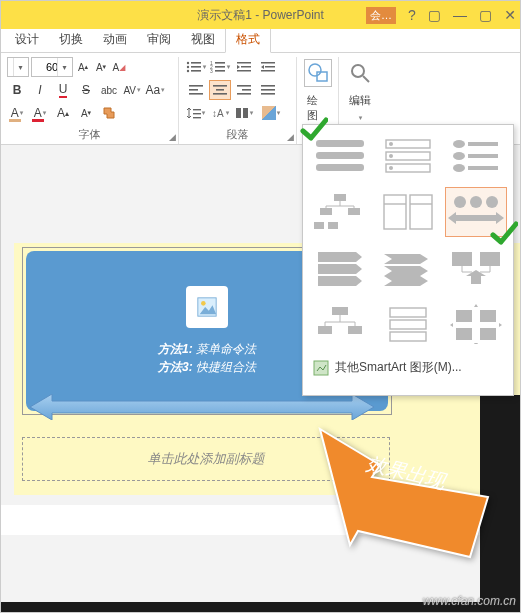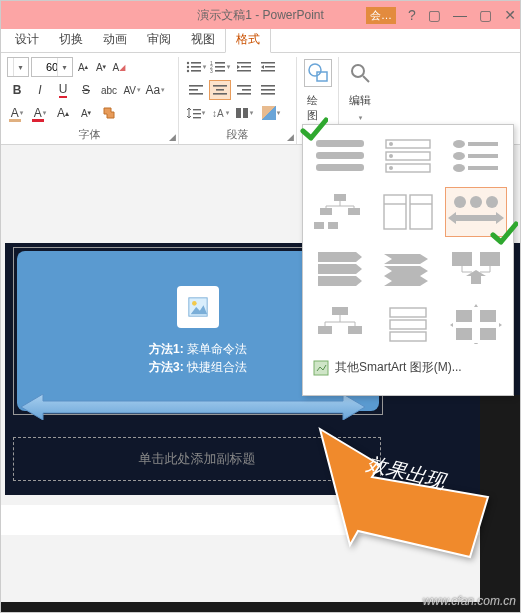--- a/index.html
+++ b/index.html
@@ -1,18 +1,18 @@
 <!DOCTYPE html>
 <html><head>
 <meta charset="utf-8">
 <style>
   * { box-sizing: border-box; margin: 0; padding: 0; }
   body { font-family: "Microsoft YaHei", sans-serif; font-size: 12px; background: #fff; width: 521px; height: 613px; position: relative; overflow: hidden; border: 1px solid #ccc; }
   
-  .titlebar { height: 28px; background: #fca5a5; display: flex; align-items: center; padding: 0 4px; color: #666; font-size: 12px; position: relative; justify-content: flex-end; }
+  .titlebar { height: 28px; background: #fde047; display: flex; align-items: center; padding: 0 4px; color: #666; font-size: 12px; position: relative; justify-content: flex-end; }
   .titlebar .dots { width: 50px; }
   .titlebar .title { position: absolute; left: 50%; transform: translateX(-50%); }
   .titlebar .controls { margin-left: auto; display: flex; gap: 12px; font-size: 14px; color: #666; align-items: center; }
   .titlebar .orange-box { background: #e38b3e; color: #fff; padding: 1px 4px; font-size: 11px; }
   
   .tabs { height: 24px; background: #fff; display: flex; align-items: flex-end; padding-left: 4px; font-size: 12px; border-bottom: 1px solid #d4d4d4; }
   .tab { padding: 4px 10px; color: #444; cursor: pointer; margin-top: 23px; }
   .tab.active { background: #fff; border: 1px solid #d4d4d4; border-bottom: 1px solid #fff; margin-bottom: -1px; color: #ca5100; }
   
   .ribbon { background: #fff; border-bottom: 1px solid #d4d4d4; height: 92px; display: flex; padding: 4px 0 0 0; }
@@ -35,21 +35,21 @@
   .pbtn svg { display: block; }
   .dd { font-size: 7px; color: #888; margin-left: 1px; }
   .shading-btn { width: 28px; height: 20px; display: flex; align-items: center; justify-content: center; background: transparent; }
   .shading-btn .swatch { width: 14px; height: 14px; background: linear-gradient(135deg, #e8bb8f 0 50%, #6aa5d8 50% 100%); }
   
   .bigbtn-group { display: flex; flex-direction: column; align-items: center; justify-content: flex-start; gap: 6px; padding: 2px 4px; }
   .bigbtn-icon { width: 28px; height: 28px; border: 1px solid #c0c0c0; display: flex; align-items: center; justify-content: center; font-size: 14px; }
   .bigbtn-label { font-size: 11px; color: #444; }
   
   .canvas-area { background: #f3f3f3; flex: 1; height: 469px; position: relative; }
-  .slide-strip { position: absolute; top: 98px; left: 4px; right: 0; background: #0f172a; height: 252px; padding: 10px 8px; }
+  .slide-strip { position: absolute; top: 98px; left: 13px; right: 0; background: #fef9c3; height: 252px; padding: 10px 8px; font-style: italic; }
   .slide-strip2 { position: absolute; top: 360px; left: 0; right: 0; height: 30px; background: #fff; }
   
   .smartart { position: absolute; top: 8px; left: 12px; right: 0; width: 362px; height: 160px; background: #5a9ad0; border-radius: 8px; display: flex; flex-direction: column; align-items: center; justify-content: center; color: #fff; }
   .smartart.selected::before { content: ""; position: absolute; inset: -4px; border: 1px solid #999; }
   .sa-imgbox { width: 42px; height: 42px; background: #fff; border-radius: 4px; display: flex; align-items: center; justify-content: center; margin-bottom: 12px; }
   .sa-imgbox svg { width: 22px; height: 22px; }
   .sa-lines { font-size: 12px; text-align: left; line-height: 1.5; }
   .arrow-shape { position: absolute; left: 16px; bottom: 75px; width: 344px; height: 26px; }
   .subtitle-box { position: absolute; left: 8px; top: 194px; width: 368px; height: 44px; border: 1px dashed #999; display: flex; align-items: center; justify-content: center; color: #888; font-size: 13px; }
   

